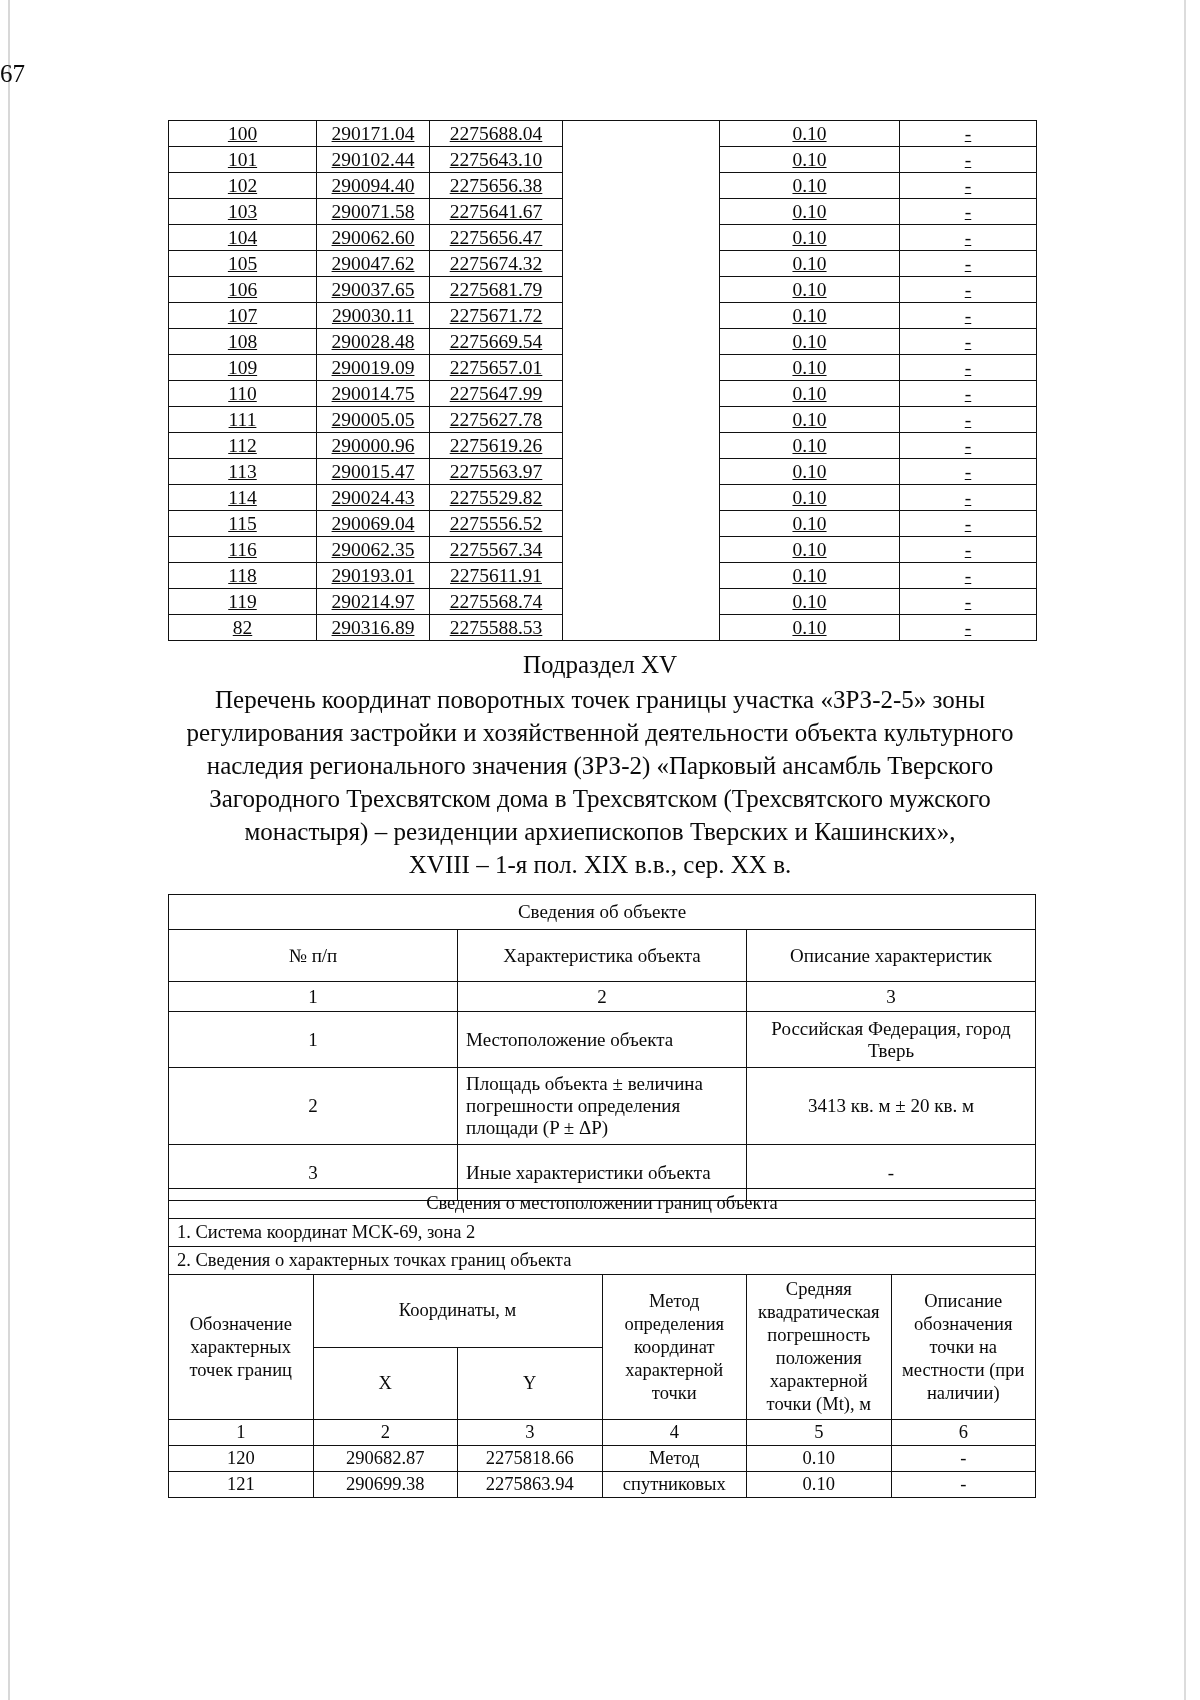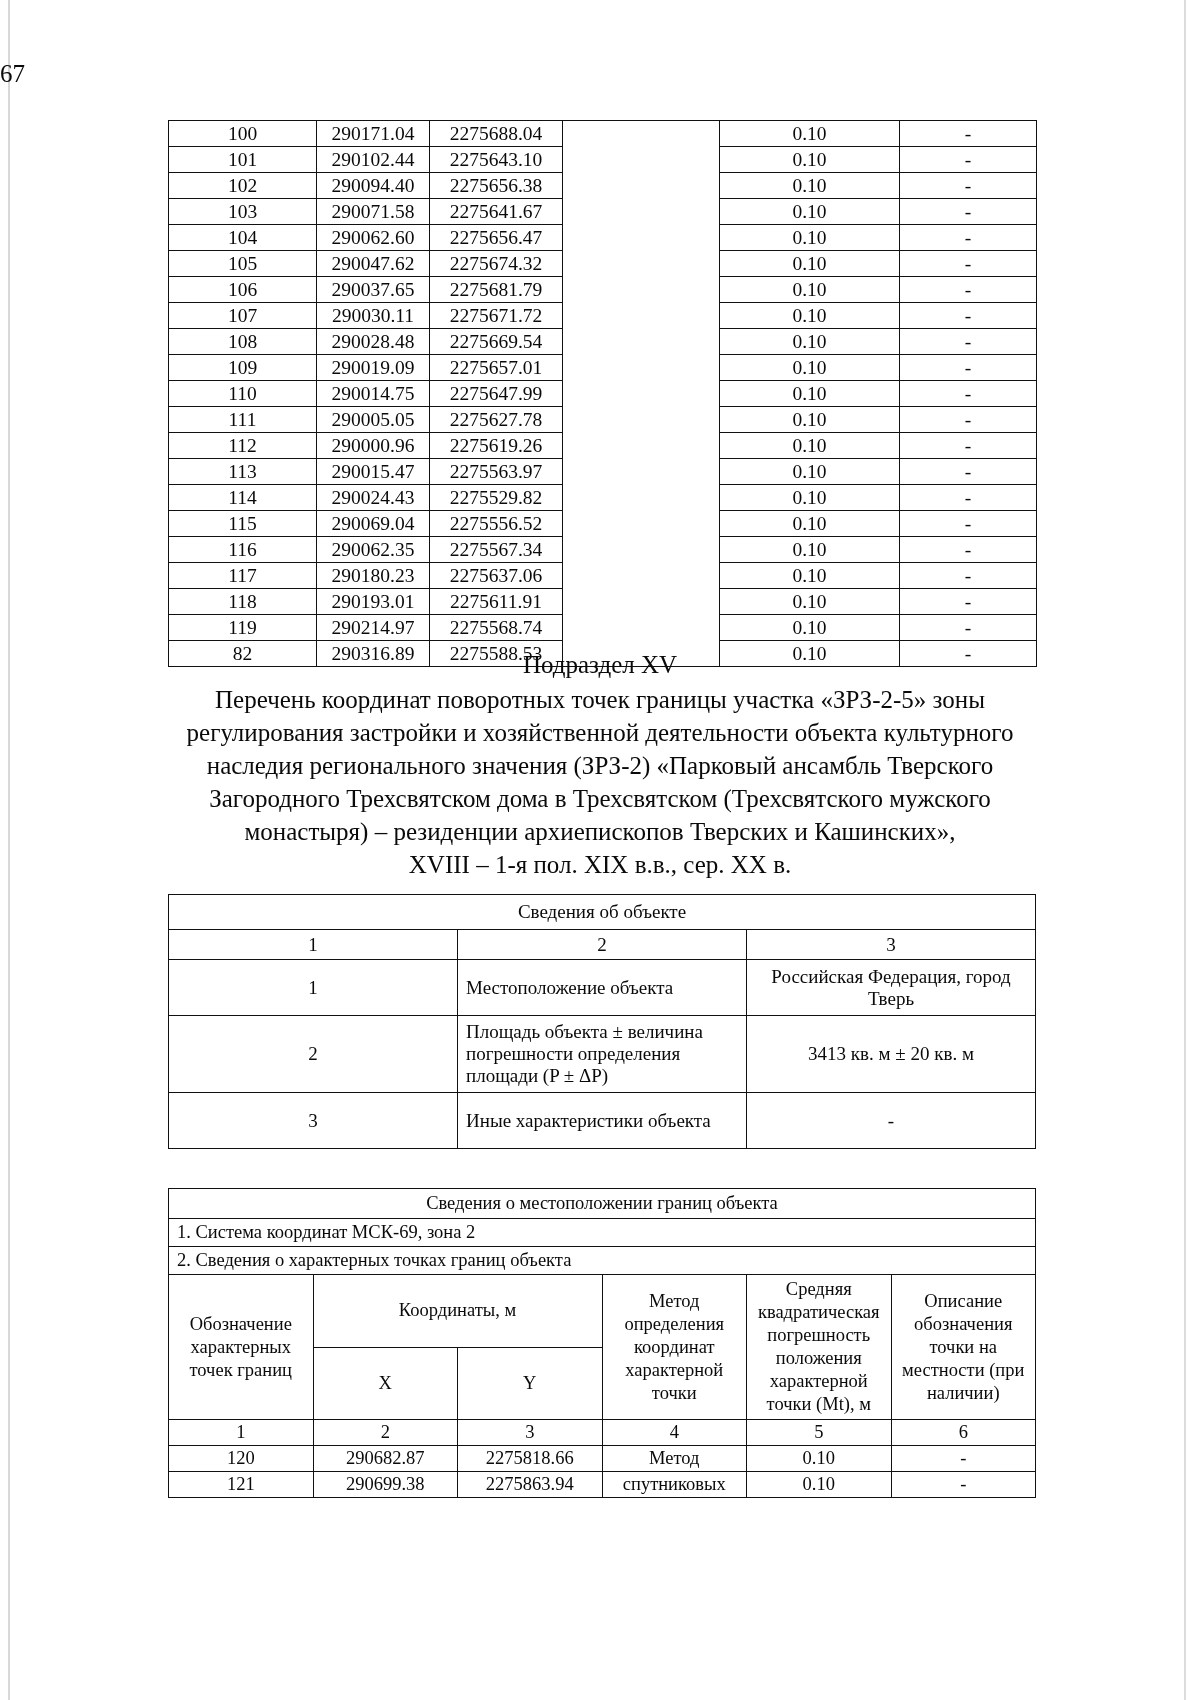--- a/index.html
+++ b/index.html
@@ -26,20 +26,21 @@
     font-size:25px;
   }
 
   
   .coord-table {
     position:absolute;
     left:168px; top:120px;
     width:868px;
     border-collapse:collapse;
     table-layout:fixed;
+    text-decoration:underline;
   }
   .coord-table td {
     border:1.3px solid #111;
     height:25px;
     font-size:19.5px;
     text-align:center;
     padding:0;
     line-height:25px;
   }
   .coord-table .c-num { width:148px; }
@@ -258,28 +259,20 @@
       </tr>
       <tr>
         <td class="c-num">116</td>
         <td class="c-x">290062.35</td>
         <td class="c-y">2275567.34</td>
         <td class="c-met"></td>
         <td class="c-mt">0.10</td>
         <td class="c-desc">-</td>
       </tr>
       <tr>
-        <td class="c-num">117</td>
-        <td class="c-x">290180.23</td>
-        <td class="c-y">2275637.06</td>
-        <td class="c-met"></td>
-        <td class="c-mt">0.10</td>
-        <td class="c-desc">-</td>
-      </tr>
-      <tr>
         <td class="c-num">118</td>
         <td class="c-x">290193.01</td>
         <td class="c-y">2275611.91</td>
         <td class="c-met"></td>
         <td class="c-mt">0.10</td>
         <td class="c-desc">-</td>
       </tr>
       <tr>
         <td class="c-num">119</td>
         <td class="c-x">290214.97</td>
@@ -307,20 +300,25 @@
     <span class="sub-body">Загородного Трехсвятском дома в Трехсвятском (Трехсвятского мужского</span>
     <span class="sub-body">монастыря) – резиденции архиепископов Тверских и Кашинских»,</span>
     <span class="sub-body">XVIII – 1-я пол. XIX в.в., сер. XX в.</span>
   </div>
 
   <table class="obj-table">
     <tbody>
       <tr>
         <td class="band" colspan="3">Сведения об объекте</td>
       </tr>
+      <tr>
+        <td class="oc-num hdr">№ п/п</td>
+        <td class="oc-char hdr">Характеристика объекта</td>
+        <td class="oc-desc hdr">Описание характеристик</td>
+      </tr>
       <tr class="numrow">
         <td class="oc-num">1</td>
         <td class="oc-char">2</td>
         <td class="oc-desc">3</td>
       </tr>
       <tr class="tall">
         <td class="oc-num">1</td>
         <td class="oc-char">Местоположение объекта</td>
         <td class="oc-desc">Российская Федерация, город Тверь</td>
       </tr>

